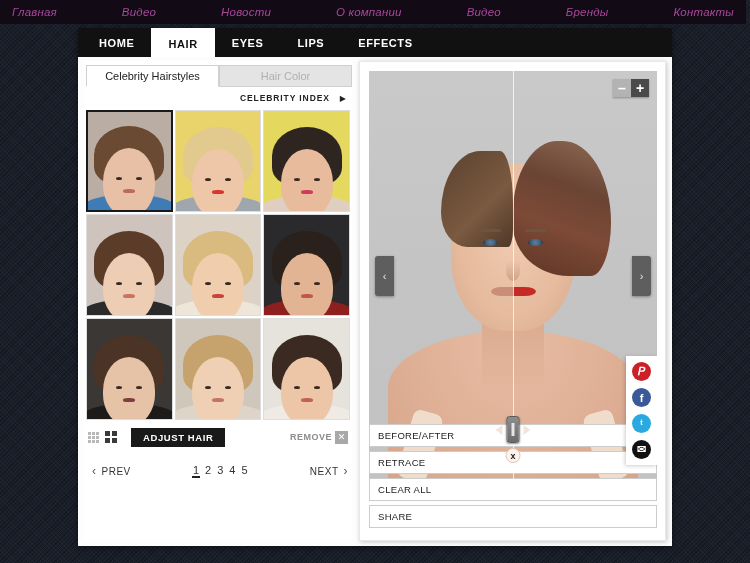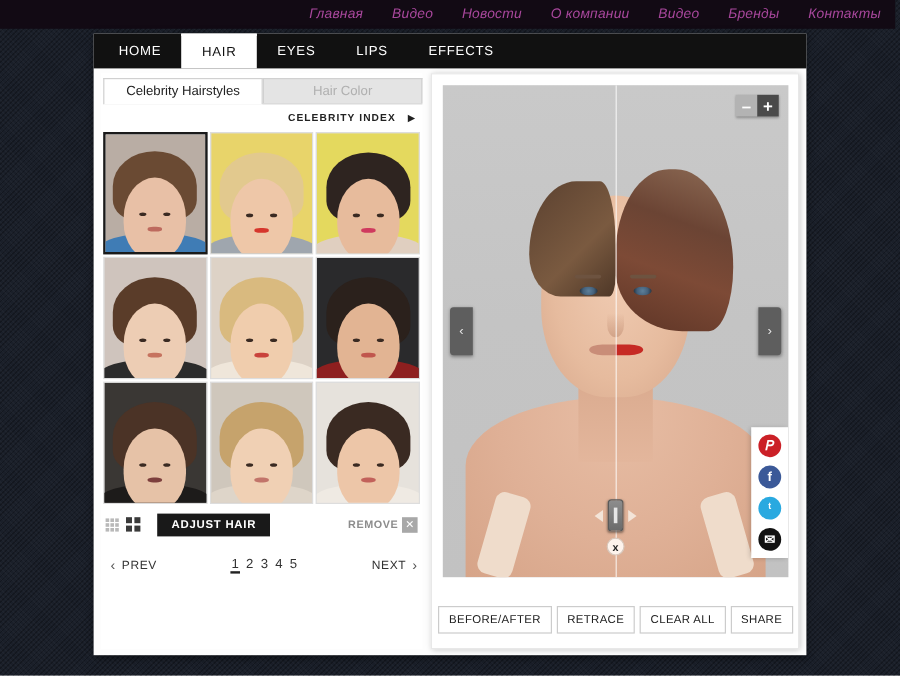--- a/index.html
+++ b/index.html
@@ -13,21 +13,21 @@
     background-image:
       repeating-linear-gradient(45deg, rgba(255,255,255,0.022) 0px, rgba(255,255,255,0.022) 1px, transparent 1px, transparent 3px),
       repeating-linear-gradient(-45deg, rgba(0,0,0,0.25) 0px, rgba(0,0,0,0.25) 1px, transparent 1px, transparent 3px);
     position: relative;
   }
 
   
   .site-nav {
     position: absolute; left: 0; top: 0; width: 746px; height: 24px;
     background: #120a14;
-    display: flex; align-items: stretch; justify-content: flex-end;
+    display: flex; align-items: stretch; justify-content: space-between;
   }
   .site-nav .nav-item {
     display: flex; align-items: center; padding: 0 12px;
     color: #a8479c; font-size: 11.5px; letter-spacing: .2px;
     white-space: nowrap; cursor: pointer; font-style: italic;
   }
   .site-nav .nav-item.active {
     background: #a31fb0; color: #ffffff; font-weight: bold;
   }
 
@@ -39,21 +39,21 @@
   }
 
   
   .app-tabs {
     position: absolute; left: 0; top: 0; width: 594px; height: 29px;
     background: #111111; display: flex; align-items: stretch;
     padding-left: 4px;
   }
   .app-tab {
     display: flex; align-items: center; justify-content: center;
-    padding: 0 17px; color: #ffffff; font-size: 11px; font-weight: normal;
+    padding: 0 17px; color: #ffffff; font-size: 11px; font-weight: bold;
     letter-spacing: .6px; cursor: pointer;
   }
   .app-tab.active {
     background: #ffffff; color: #111111;
     border-top: 2px solid #ffffff;
   }
 
   
   .left-panel {
     position: absolute; left: 6px; top: 33px; width: 268px; height: 480px;
@@ -194,21 +194,21 @@
     color: #fff; font-size: 11px; font-weight: bold;
   }
   .social-btn.pinterest { background: #cb2027; }
   .social-btn.facebook { background: #3b5998; }
   .social-btn.twitter { background: #29a9e0; }
   .social-btn.email { background: #111111; }
 
   
   .action-row {
     position: absolute; left: 9px; bottom: 12px; width: 288px;
-    display: flex; gap: 4px; justify-content: center;
+    display: flex; gap: 4px; justify-content: center; flex-direction: column;
   }
   .action-btn {
     background: #ffffff; border: 1px solid #cccccc; color: #222;
     font-size: 9.5px; letter-spacing: .3px; padding: 5px 8px; cursor: pointer;
     white-space: nowrap;
   }
 
   
   .face-scene { position: absolute; inset: 0; }
   .body-shape {

